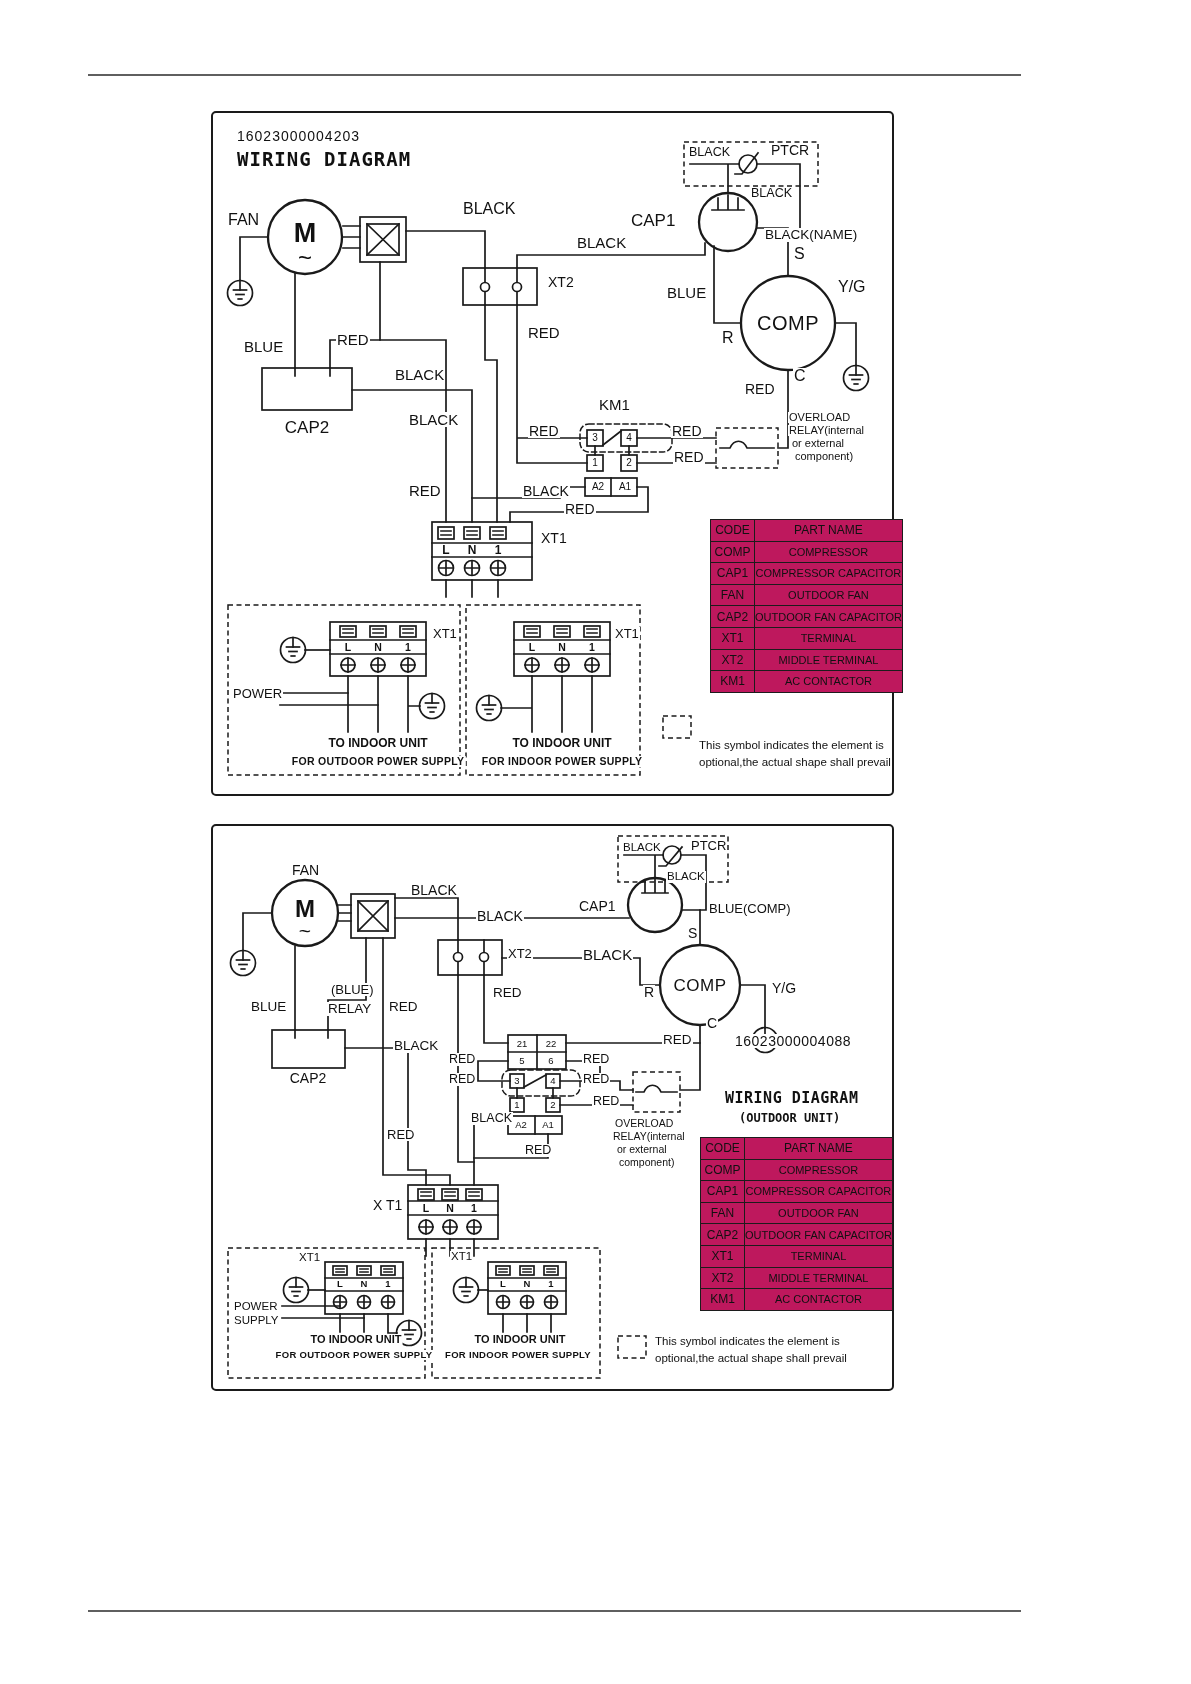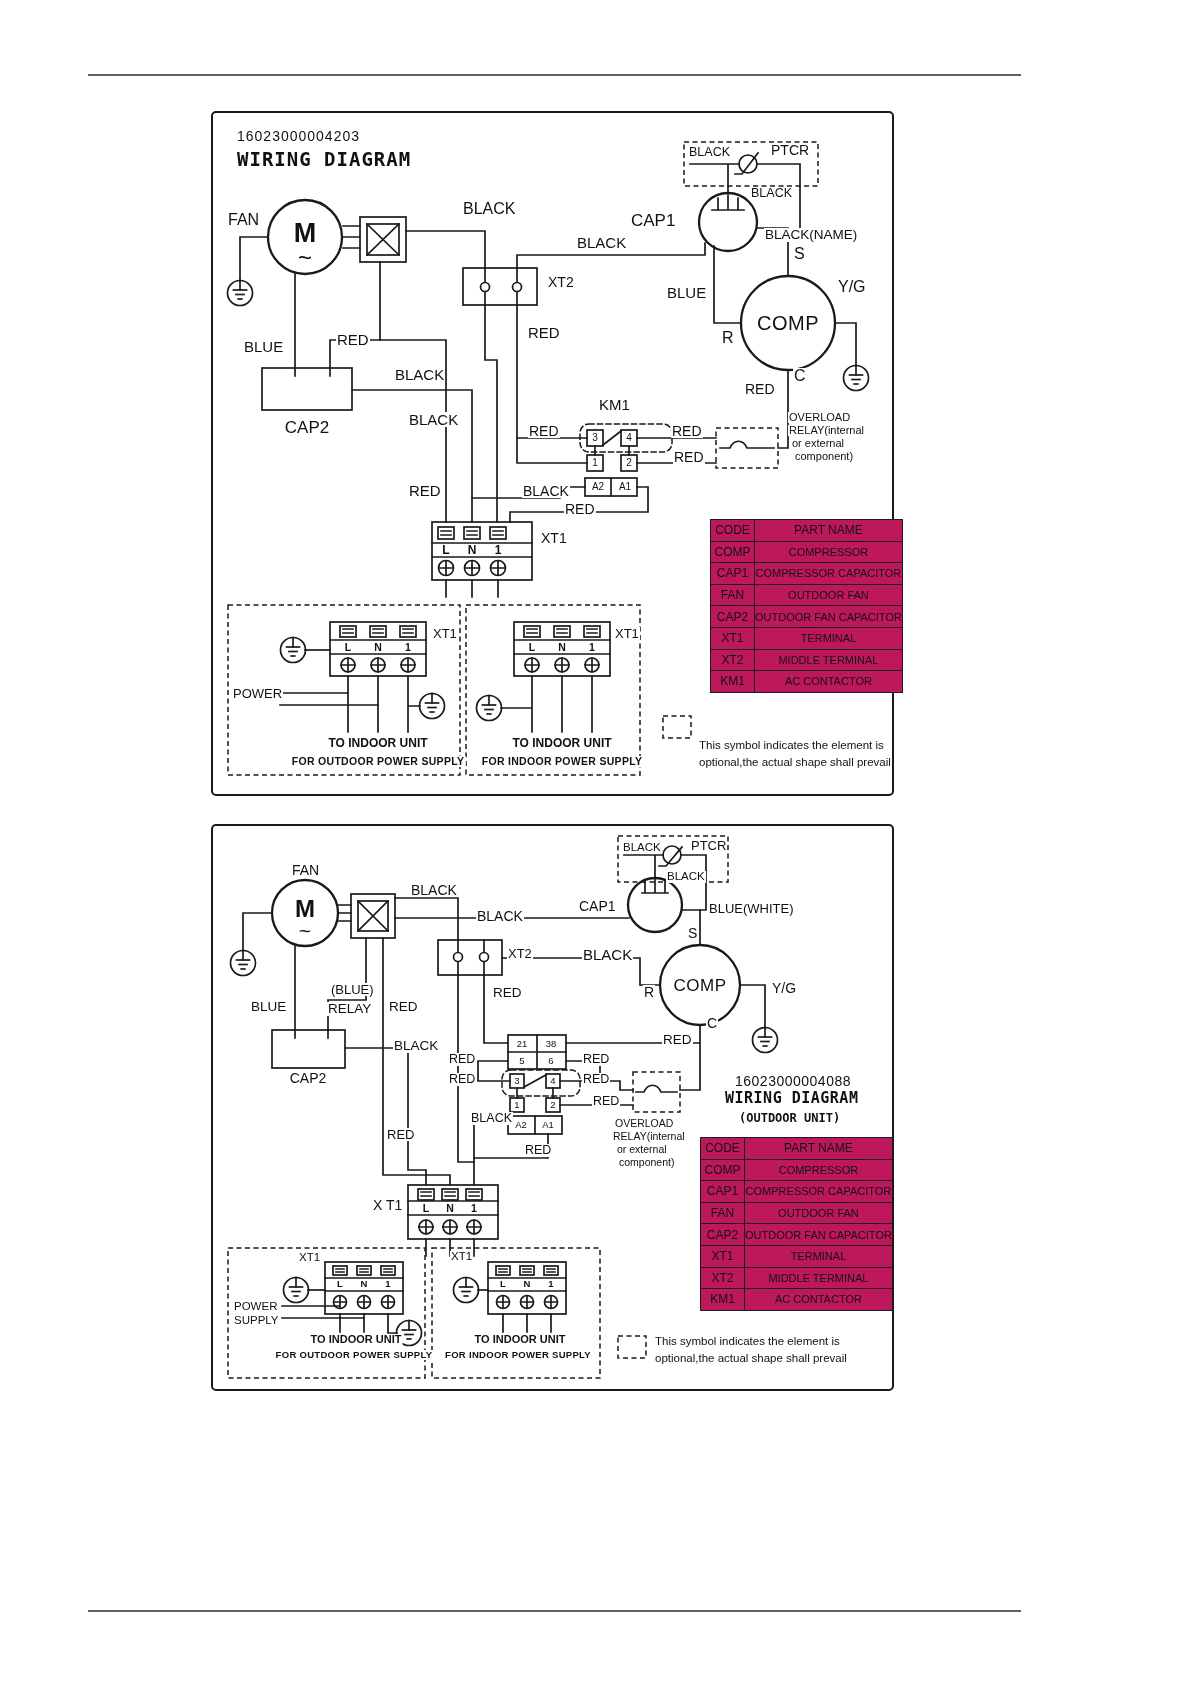--- a/index.html
+++ b/index.html
@@ -414,21 +414,21 @@
 
 <span class="lbl" style="left:291px;top:863px;font-size:14px">FAN</span>
 <span class="lbl cc sb" style="left:305px;top:909px;font-size:24px">M</span>
 <span class="lbl cc" style="left:305px;top:930px;font-size:21px">~</span>
 <span class="lbl" style="left:410px;top:883px;font-size:14px">BLACK</span>
 <span class="lbl" style="left:622px;top:842px;font-size:11.5px">BLACK</span>
 <span class="lbl" style="left:690px;top:839px;font-size:13px">PTCR</span>
 <span class="lbl" style="left:666px;top:871px;font-size:11.5px">BLACK</span>
 <span class="lbl" style="left:578px;top:899px;font-size:14px">CAP1</span>
 <span class="lbl" style="left:476px;top:909px;font-size:14px">BLACK</span>
-<span class="lbl" style="left:708px;top:902px;font-size:13px">BLUE(WHITE)</span>
+<span class="lbl" style="left:708px;top:902px;font-size:13px">BLUE(COMP)</span>
 <span class="lbl" style="left:687px;top:926px;font-size:14px">S</span>
 <span class="lbl" style="left:582px;top:947px;font-size:15px">BLACK</span>
 <span class="lbl cc" style="left:700px;top:985px;font-size:17px;letter-spacing:.5px">COMP</span>
 <span class="lbl" style="left:643px;top:985px;font-size:14px">R</span>
 <span class="lbl" style="left:771px;top:981px;font-size:14px">Y/G</span>
 <span class="lbl" style="left:706px;top:1016px;font-size:14px">C</span>
 <span class="lbl" style="left:507px;top:947px;font-size:13px">XT2</span>
 <span class="lbl" style="left:492px;top:986px;font-size:13.5px">RED</span>
 <span class="lbl" style="left:330px;top:983px;font-size:13px">(BLUE)</span>
 <span class="lbl" style="left:327px;top:1002px;font-size:13.5px">RELAY</span>
@@ -440,34 +440,34 @@
 <span class="lbl" style="left:448px;top:1073px;font-size:12.5px">RED</span>
 <span class="lbl" style="left:582px;top:1053px;font-size:12.5px">RED</span>
 <span class="lbl" style="left:582px;top:1073px;font-size:12.5px">RED</span>
 <span class="lbl" style="left:662px;top:1033px;font-size:13.5px">RED</span>
 <span class="lbl" style="left:592px;top:1095px;font-size:12.5px">RED</span>
 <span class="lbl" style="left:470px;top:1112px;font-size:12.5px">BLACK</span>
 <span class="lbl" style="left:386px;top:1128px;font-size:13px">RED</span>
 <span class="lbl" style="left:524px;top:1144px;font-size:12.5px">RED</span>
 <span class="lbl" style="left:372px;top:1198px;font-size:14px">X T1</span>
 <span class="lbl cc" style="left:522px;top:1044px;font-size:9.5px">21</span>
-<span class="lbl cc" style="left:551px;top:1044px;font-size:9.5px">38</span>
+<span class="lbl cc" style="left:551px;top:1044px;font-size:9.5px">22</span>
 <span class="lbl cc" style="left:522px;top:1061px;font-size:9.5px">5</span>
 <span class="lbl cc" style="left:551px;top:1061px;font-size:9.5px">6</span>
 <span class="lbl cc" style="left:517px;top:1081px;font-size:9.5px">3</span>
 <span class="lbl cc" style="left:553px;top:1081px;font-size:9.5px">4</span>
 <span class="lbl cc" style="left:517px;top:1105px;font-size:9.5px">1</span>
 <span class="lbl cc" style="left:553px;top:1105px;font-size:9.5px">2</span>
 <span class="lbl cc" style="left:521px;top:1125px;font-size:9.5px">A2</span>
 <span class="lbl cc" style="left:548px;top:1125px;font-size:9.5px">A1</span>
 <span class="lbl" style="left:614px;top:1118px;font-size:10.5px">OVERLOAD</span>
 <span class="lbl" style="left:612px;top:1131px;font-size:10.5px">RELAY(internal</span>
 <span class="lbl" style="left:616px;top:1144px;font-size:10.5px">or external</span>
 <span class="lbl" style="left:618px;top:1157px;font-size:10.5px">component)</span>
-<span class="lbl" style="left:734px;top:1074px;font-size:14px;letter-spacing:.5px">16023000004088</span>
+<span class="lbl" style="left:734px;top:1034px;font-size:14px;letter-spacing:.5px">16023000004088</span>
 <span class="lbl mono b" style="left:724px;top:1091px;font-size:15px;letter-spacing:.5px">WIRING DIAGRAM</span>
 <span class="lbl mono b" style="left:738px;top:1112px;font-size:12px">(OUTDOOR UNIT)</span>
 <span class="lbl cc b" style="left:426px;top:1208px;font-size:10.5px">L</span>
 <span class="lbl cc b" style="left:450px;top:1208px;font-size:10.5px">N</span>
 <span class="lbl cc b" style="left:474px;top:1208px;font-size:10.5px">1</span>
 <span class="lbl" style="left:298px;top:1252px;font-size:11.5px">XT1</span>
 <span class="lbl" style="left:233px;top:1301px;font-size:11.5px">POWER</span>
 <span class="lbl" style="left:233px;top:1315px;font-size:11.5px">SUPPLY</span>
 <span class="lbl cc b" style="left:340px;top:1284px;font-size:9.5px">L</span>
 <span class="lbl cc b" style="left:364px;top:1284px;font-size:9.5px">N</span>

